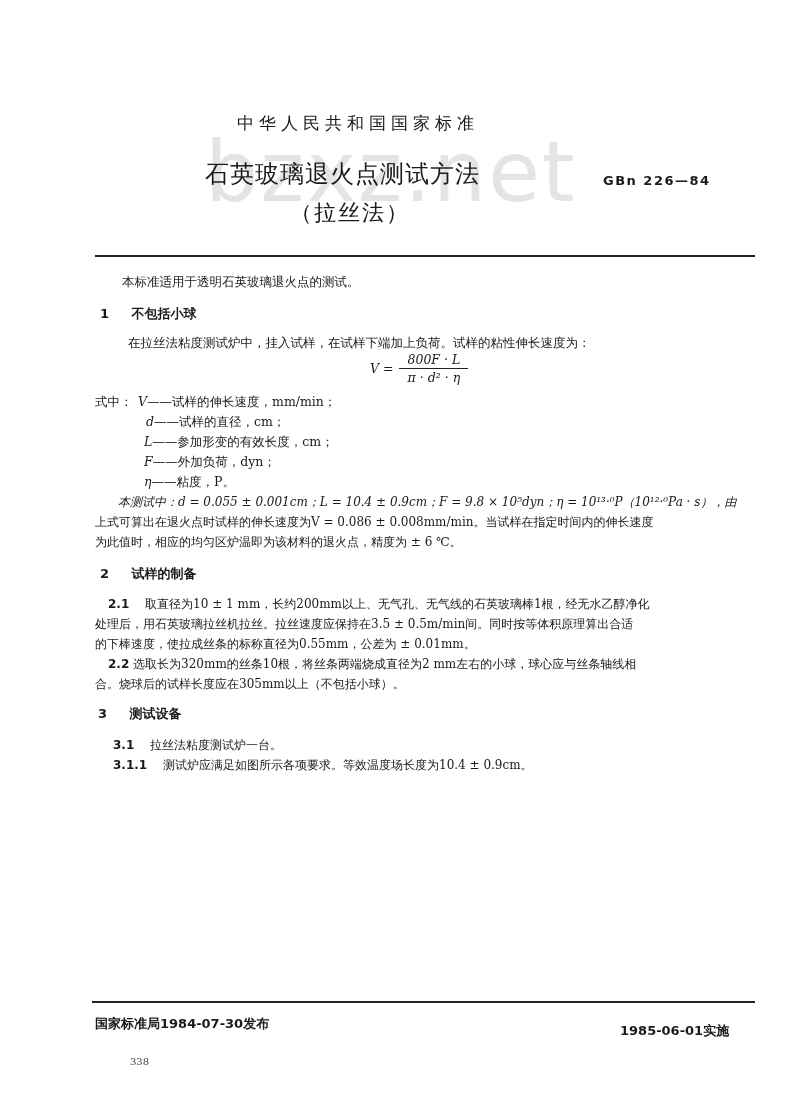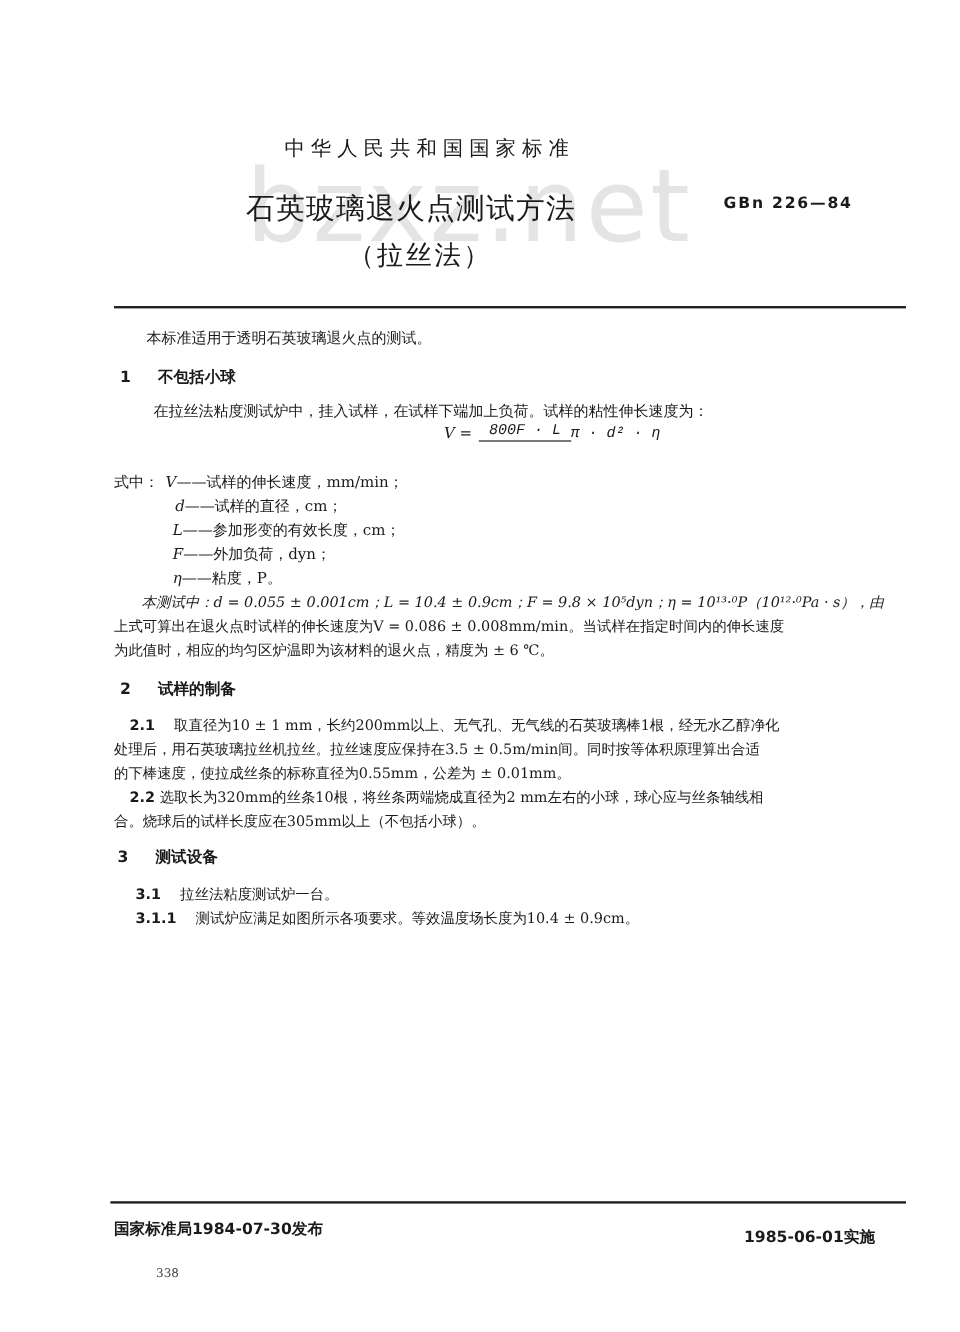--- a/index.html
+++ b/index.html
@@ -7,27 +7,27 @@
          font-family:"DejaVu Serif", serif; color:#1a1a1a; }
   .abs { position:absolute; white-space:nowrap;text-align:center; }
   .sans { font-family:"DejaVu Sans", sans-serif; }
   .serif { font-family:"DejaVu Serif", serif; }
   .watermark { position:absolute; left:205px; top:130px; font-family:"DejaVu Sans", sans-serif;
                font-weight:normal; font-size:84px; color:#e4e4e4; letter-spacing:2px; z-index:0; line-height:1; }
   .content { position:relative; z-index:1; }
   .hdr-national { left:237px; top:112px; font-size:17px; letter-spacing:5px; }
   .title { left:205px; top:158px; font-size:24px; letter-spacing:1px; }
   .subtitle { left:290px; top:198px; font-size:22px; letter-spacing:2px; }
-  .code { left:603px; top:162px; font-size:13px; font-weight:bold; letter-spacing:1.5px; }
+  .code { left:603px; top:173px; font-size:13px; font-weight:bold; letter-spacing:1.5px; }
   .rule { position:absolute; height:2px; background:#222; }
   .p { font-size:12.5px; line-height:16px; }
   .h { font-size:13px; font-weight:bold; }
   .num { font-family:"DejaVu Sans", sans-serif; font-weight:bold; }
   .formula { left:370px; top:352px; font-size:12.5px; display:flex; align-items:center; }
-  .frac { display:inline-flex; align-items:center; margin-left:6px;font-family:Liberation Mono, monospace; }
+  .frac { display:inline-flex; flex-direction:column; align-items:center; margin-left:6px; }
   .frac .top { border-bottom:1px solid #222; padding:0 8px 1px 8px; font-style:italic; }
   .frac .bot { padding-top:1px; font-style:italic; }
   .footer-left { left:95px; top:1015px; font-size:13px; font-weight:bold; }
   .footer-right { left:620px; top:1022px; font-size:13px; font-weight:bold; }
   .pageno { left:130px; top:1056px; font-size:10px; color:#444; }
   i, .it { font-style:italic; }
 </style>
 </head>
 <body>
 

